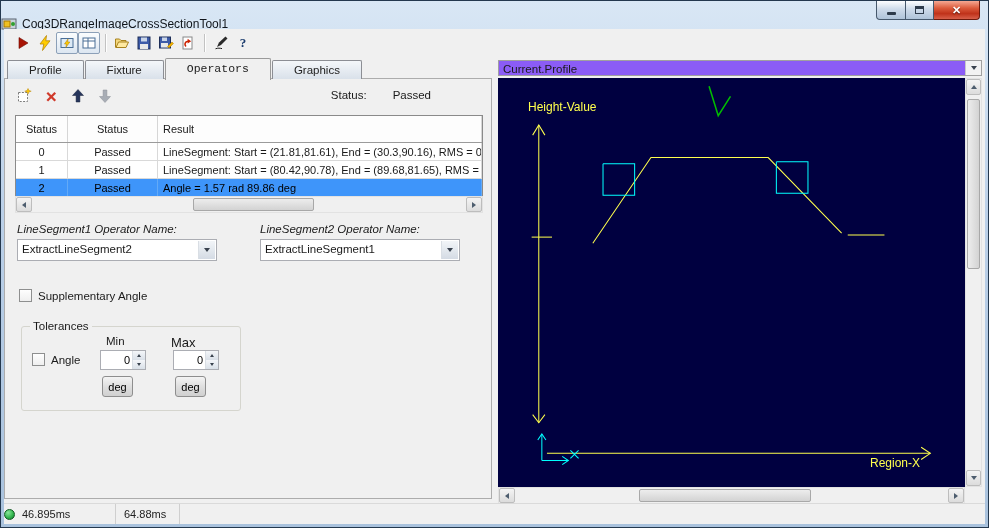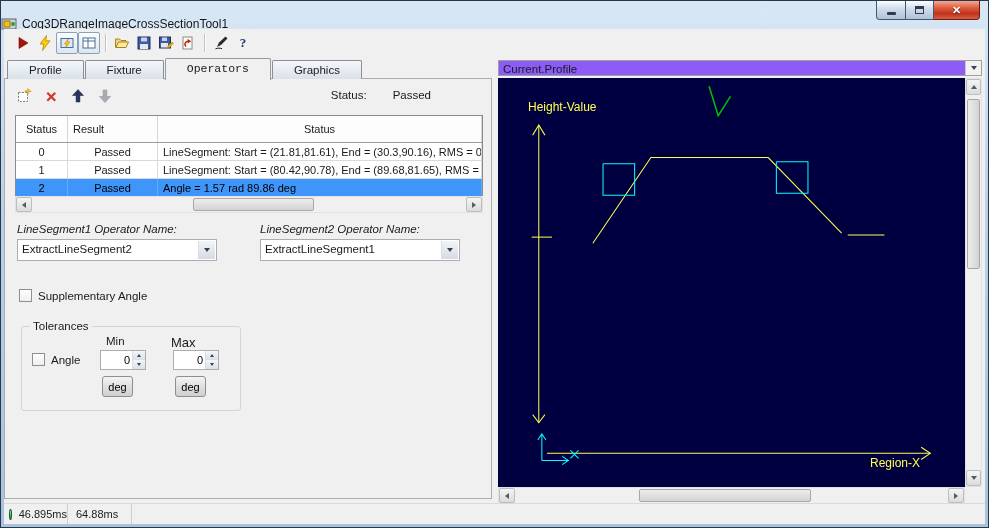--- a/index.html
+++ b/index.html
@@ -126,21 +126,21 @@
   .canvas-wrap svg{ position:absolute; left:0; top:0; width:100%; height:100%; }
   .axis-label{ position:absolute; color:#FFFF4D; font-size:12px; }
   .y-axis-label{ left:30px; top:22px; }
   .x-axis-label{ left:372px; top:378px; }
   .right-vscroll{ position:absolute; left:467px; top:18px; width:17px; height:409px; }
   .right-hscroll{ position:absolute; left:0; top:427px; width:467px; height:17px; }
   .sb-corner{ position:absolute; left:467px; top:427px; width:17px; height:17px; background:#F0F0F0; }
 
   
   .statusbar{ position:absolute; left:0; right:0; bottom:0; height:21px; background:#F0F0F0; border-top:1px solid #DADADA; display:flex; align-items:center; }
-  .sb-cell1{ width:64px; height:100%; display:flex; align-items:center; padding-left:5px; border-right:1px solid #CFCFCF; }
+  .sb-cell1{ width:112px; height:100%; display:flex; align-items:center; border-right:1px solid #CFCFCF; }
   .sb-cell2{ width:64px; height:100%; display:flex; align-items:center; padding-left:8px; border-right:1px solid #CFCFCF; }
   .led{ width:11px; height:11px; border-radius:50%; border:1px solid #0F5A22;
         background:radial-gradient(circle at 35% 30%, #8BE89B, #2FB24A 60%, #156F2C); margin-right:7px; }
   .sb-text{ font-size:11px; color:#222; }
 </style>
 </head>
 <body>
 
 <div class="window">
 
@@ -280,22 +280,22 @@
         </button>
         <div class="status-wrap">
           <span class="status-label">Status:</span>
           <span class="status-value">Passed</span>
         </div>
       </div>
 
       <div class="results-table">
         <div class="thead">
             <div class="th c0">Status</div>
+            <div class="th c1">Status</div>
             <div class="th c2">Result</div>
-            <div class="th c1">Status</div>
           </div>
         <div>
             <div class="trow">
               <div class="td c0">0</div>
               <div class="td c1">Passed</div>
               <div class="td c2">LineSegment: Start = (21.81,81.61), End = (30.3,90.16), RMS = 0.01, A</div>
             </div>
             <div class="trow">
               <div class="td c0">1</div>
               <div class="td c1">Passed</div>

